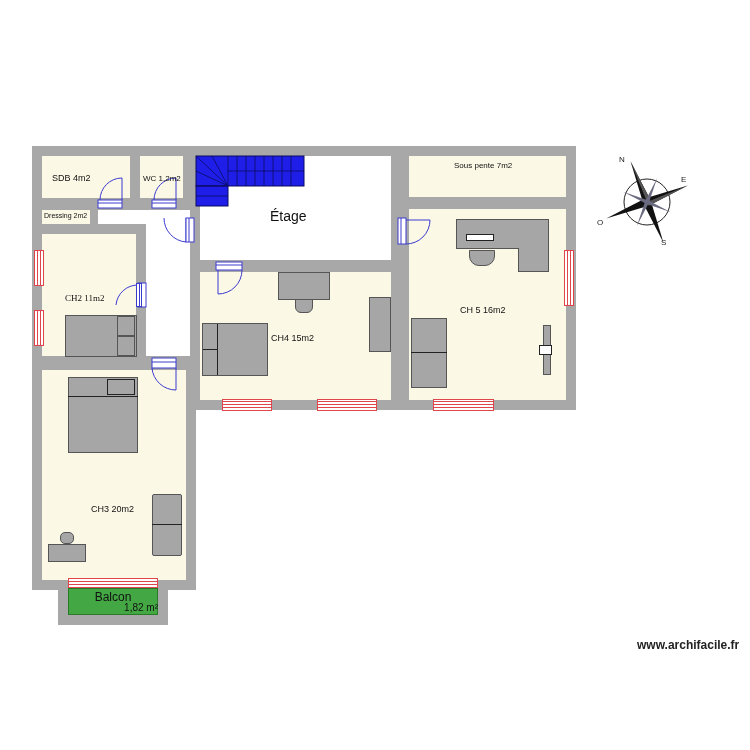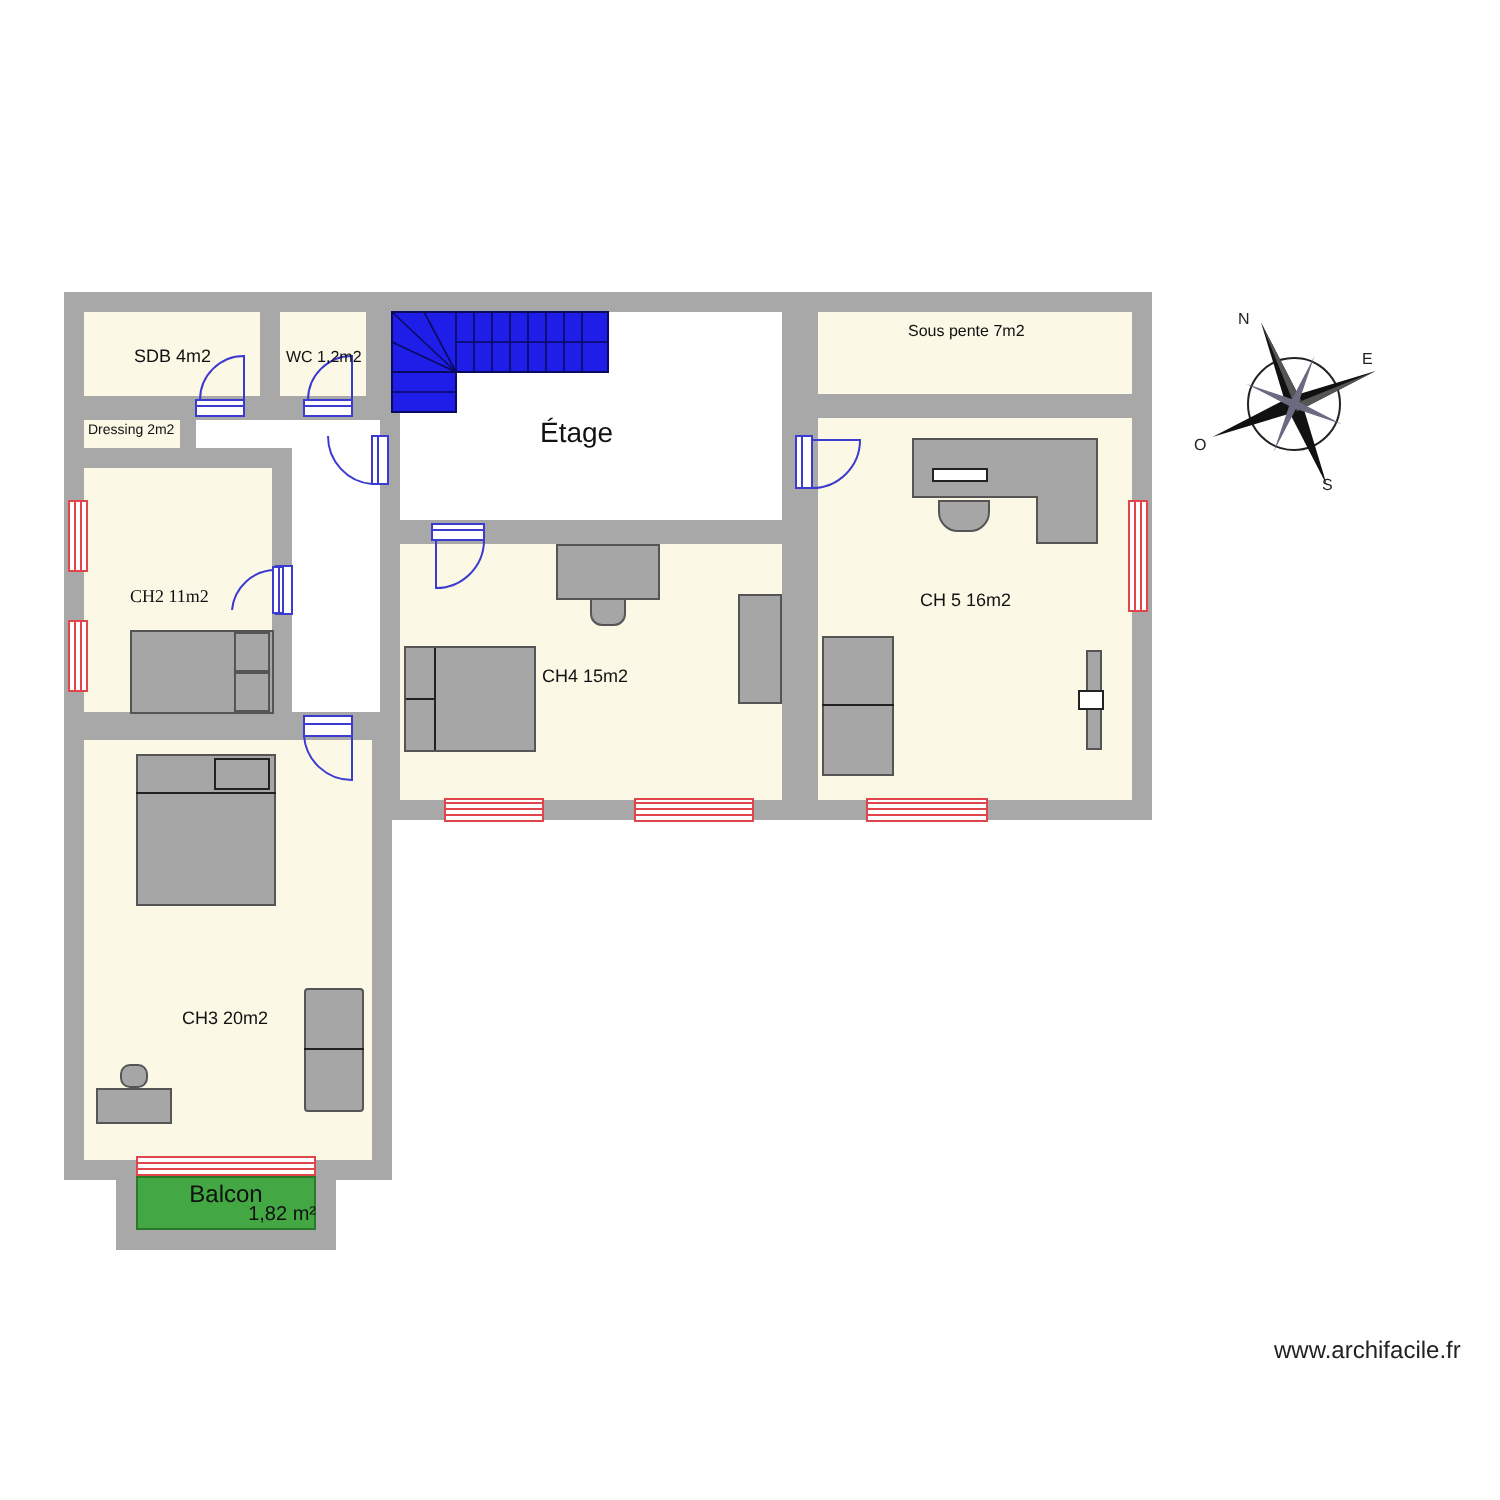--- a/index.html
+++ b/index.html
@@ -149,41 +149,41 @@
 <div class="furn" style="left:518px;top:248px;width:31px;height:24px;border-top:none;"></div>
 <div class="abs" style="left:466px;top:234px;width:26px;height:5px;border:1px solid #222;background:#fff;"></div>
 <div class="furn" style="left:469px;top:250px;width:26px;height:16px;border-radius:0 0 10px 10px;"></div>
 
 <div class="furn" style="left:411px;top:318px;width:36px;height:70px;"></div>
 <div class="abs" style="left:411px;top:352px;width:36px;height:1px;background:#222;"></div>
 
 <div class="furn" style="left:543px;top:325px;width:8px;height:50px;"></div>
 <div class="abs" style="left:539px;top:345px;width:13px;height:10px;border:1px solid #222;background:#fff;box-sizing:border-box;"></div>
 
-<div class="lbl" style="left:67px;top:173px;font-size:9px;">SDB 4m2</div>
+<div class="lbl" style="left:52px;top:173px;font-size:9px;">SDB 4m2</div>
 <div class="lbl" style="left:143px;top:174px;font-size:8px;">WC 1,2m2</div>
 <div class="lbl" style="left:44px;top:212px;font-size:7px;">Dressing 2m2</div>
 <div class="lbl" style="left:270px;top:208px;font-size:14px;text-align:center;">Étage</div>
 <div class="lbl" style="left:454px;top:161px;font-size:8px;">Sous pente 7m2</div>
 <div class="lbl" style="left:65px;top:293px;font-size:9px;font-family:Liberation Serif, serif;">CH2  11m2</div>
 <div class="lbl" style="left:271px;top:333px;font-size:9px;">CH4  15m2</div>
-<div class="lbl" style="left:460px;top:295px;font-size:9px;">CH 5  16m2</div>
+<div class="lbl" style="left:460px;top:305px;font-size:9px;">CH 5  16m2</div>
 <div class="lbl" style="left:91px;top:491px;font-size:9px;margin-top:13px;">CH3  20m2</div>
 
 <svg style="left:595px;top:150px;" width="100" height="100">
   <circle cx="52" cy="52" r="23" fill="none" stroke="#222" stroke-width="1"></circle>
   <g transform="rotate(-22 52 52)">
     <polygon points="52,8 56,52 52,96 48,52" fill="#111"></polygon>
     <polygon points="8,52 52,48 96,52 52,56" fill="#111"></polygon>
     <polygon points="52,8 56,52 52,52" fill="#555"></polygon>
     <polygon points="96,52 52,56 52,52" fill="#555"></polygon>
     <g transform="rotate(45 52 52)">
       <polygon points="52,26 54,52 52,78 50,52" fill="#6a6a80"></polygon>
       <polygon points="26,52 52,50 78,52 52,54" fill="#6a6a80"></polygon>
     </g>
   </g>
   <text x="24" y="12" font-size="8" fill="#222" font-family="Liberation Sans, sans-serif">N</text>
   <text x="86" y="32" font-size="8" fill="#222" font-family="Liberation Sans, sans-serif">E</text>
   <text x="66" y="95" font-size="8" fill="#222" font-family="Liberation Sans, sans-serif">S</text>
   <text x="2" y="75" font-size="8" fill="#222" font-family="Liberation Sans, sans-serif">O</text>
 </svg>
 
-<div class="lbl" style="left:637px;top:668px;font-size:12px;color:#222;">www.archifacile.fr</div>
+<div class="lbl" style="left:637px;top:638px;font-size:12px;color:#222;font-weight:bold;">www.archifacile.fr</div>
 
 </body></html>

